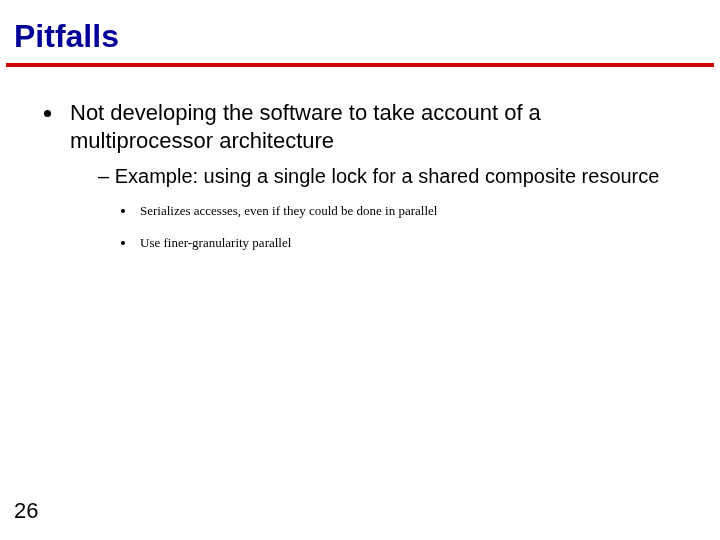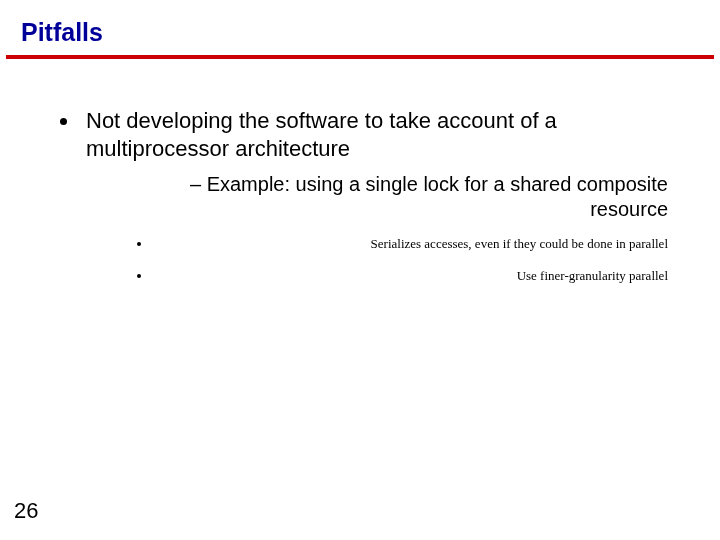--- a/index.html
+++ b/index.html
@@ -15,49 +15,47 @@
   }
   .slide {
     width: 720px;
     height: 540px;
     position: relative;
     box-sizing: border-box;
   }
   .title {
     font-weight: bold;
     color: #000099;
-    font-size: 25px;
+    font-size: 32px;
     padding: 18px 0 6px 14px;
-    margin-left: 7px;
   }
   .rule {
     height: 4px;
     background: #cc0000;
     margin: 2px 6px 0 6px;
   }
   .body {
     padding: 32px 36px 0 36px;
     font-size: 22px;
     line-height: 1.25;
   }
   ul.lvl1 {
-    margin: 16px;
+    margin: 0;
     padding-left: 28px;
     list-style: disc;
   }
   ul.lvl1 > li {
     margin-bottom: 6px;
     padding-left: 6px;
   }
   ul.lvl2 {
     margin: 10px 0 0 0;
     padding-left: 28px;
     list-style: none;
     font-size: 20px;
-    text-align: right;
   }
   ul.lvl2 > li::before {
     content: "–  ";
   }
   ul.lvl2 > li {
     margin-bottom: 8px;
   }
   ul.lvl3 {
     margin: 14px 0 0 0;
     padding-left: 38px;

